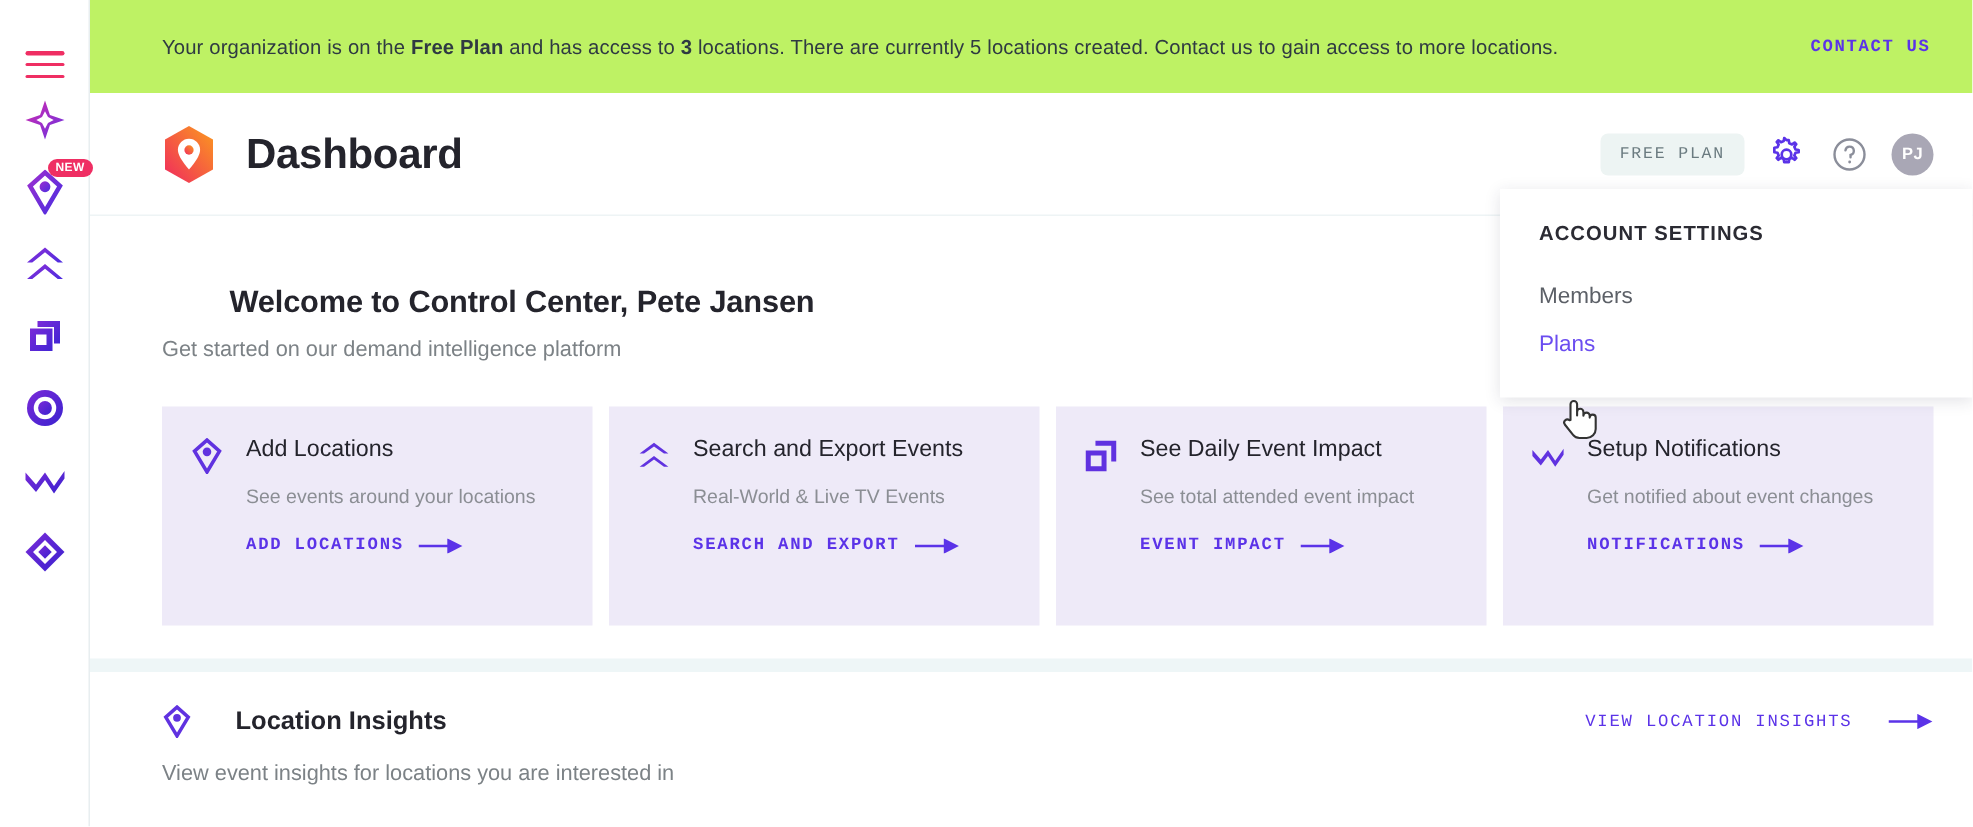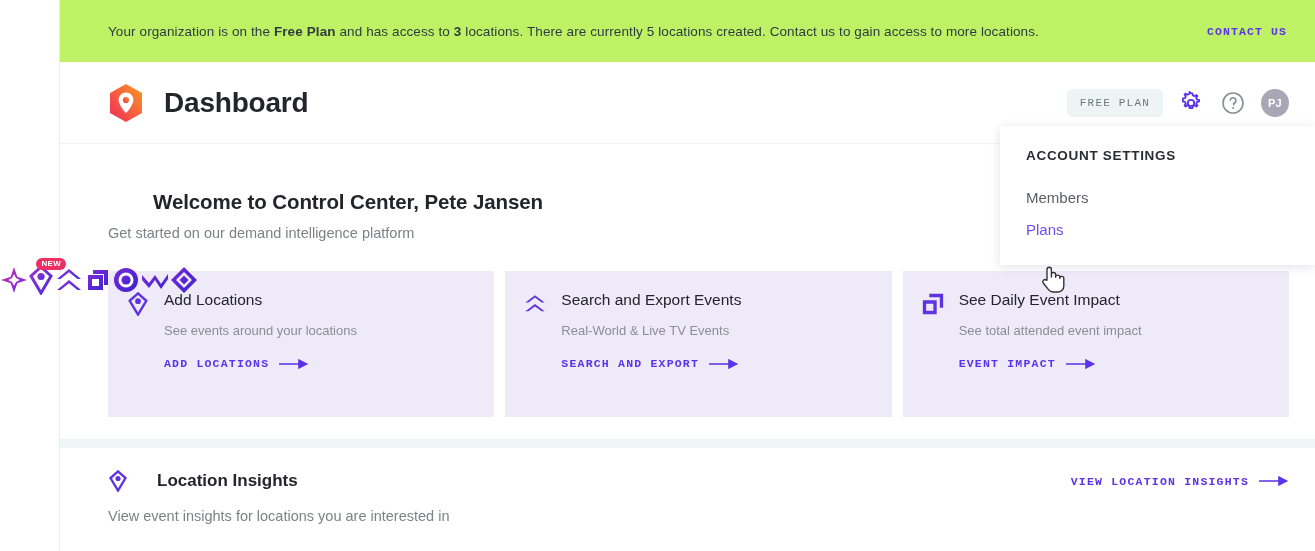--- a/index.html
+++ b/index.html
@@ -10,21 +10,21 @@
     background: #ffffff;
     color: #2b2b33;
   }
   #app { position: relative; width: 1315px; height: 551px; display: flex; }
 
   
   .sidebar {
     width: 60px; height: 551px;
     background: #ffffff;
     border-right: 1px solid #e8eef0;
-    display: flex; flex-direction: row; align-items: center;
+    display: flex; flex-direction: column; align-items: center;
     flex: 0 0 60px;
     position: relative;
     z-index: 5;
   }
   .hamburger {
     width: 26px; height: 18px;
     margin-top: 34px;
     display: flex; flex-direction: column; justify-content: space-between;
     cursor: pointer;
   }
@@ -141,23 +141,23 @@
   .arrow { display: inline-block; }
 
   
   .divider-band { height: 9px; background: #eef6f7; margin: 22px -26px 0 -48px; }
   .insights { padding-top: 22px; }
   .insights-row { display: flex; align-items: center; }
   .insights-title { display: flex; align-items: center; gap: 29px; font-size: 17px; font-weight: bold; color: #24242c; }
   .insights-link {
     margin-left: auto;
     font-family: "Liberation Mono", monospace;
-    font-size: 11.5px; letter-spacing: 1.2px; font-weight: bold;
+    font-size: 11.5px; letter-spacing: 1.2px; font-weight: normal;
     color: #5b33e8;
-    display: flex; align-items: center; gap: 10px;
+    display: flex; align-items: center; gap: 24px;
     cursor: pointer;
   }
   .insights-sub { font-size: 14.5px; color: #7c8286; margin-top: 16px; }
 
   
   .dropdown {
     position: absolute;
     top: 126px; right: 0;
     width: 315px;
     background: #ffffff;
@@ -376,20 +376,37 @@
             <div class="card-desc">See total attended event impact</div>
             <div class="card-link">
               <span>EVENT IMPACT</span>
               <svg class="arrow" width="30" height="10" viewBox="0 0 30 10">
                 <path d="M0 5 H25 M20 1.2 L27.5 5 L20 8.8 Z" stroke="#5b33e8" stroke-width="1.6" fill="#5b33e8"></path>
               </svg>
             </div>
           </div>
         </div>
 
+        <div class="card">
+          <div class="card-head">
+            <svg class="card-ico" viewBox="0 0 30 20">
+              <path d="M2 5 L9 13 L15 5 L21 14 L28 4 L28 9 L21 19 L15 10 L9 18 L2 10 Z" fill="#6032e0"></path>
+            </svg>
+            <div class="card-title">Setup Notifications</div>
+          </div>
+          <div class="card-body">
+            <div class="card-desc">Get notified about event changes</div>
+            <div class="card-link">
+              <span>NOTIFICATIONS</span>
+              <svg class="arrow" width="30" height="10" viewBox="0 0 30 10">
+                <path d="M0 5 H25 M20 1.2 L27.5 5 L20 8.8 Z" stroke="#5b33e8" stroke-width="1.6" fill="#5b33e8"></path>
+              </svg>
+            </div>
+          </div>
+        </div>
 
       </div>
 
       <div class="divider-band"></div>
 
       <div class="insights">
         <div class="insights-row">
           <div class="insights-title">
             <svg width="20" height="22" viewBox="0 0 24 26">
               <path d="M12 1.5 L21 9.5 L12 24.5 L3 9.5 Z" fill="none" stroke="#6032e0" stroke-width="2.8"></path>

